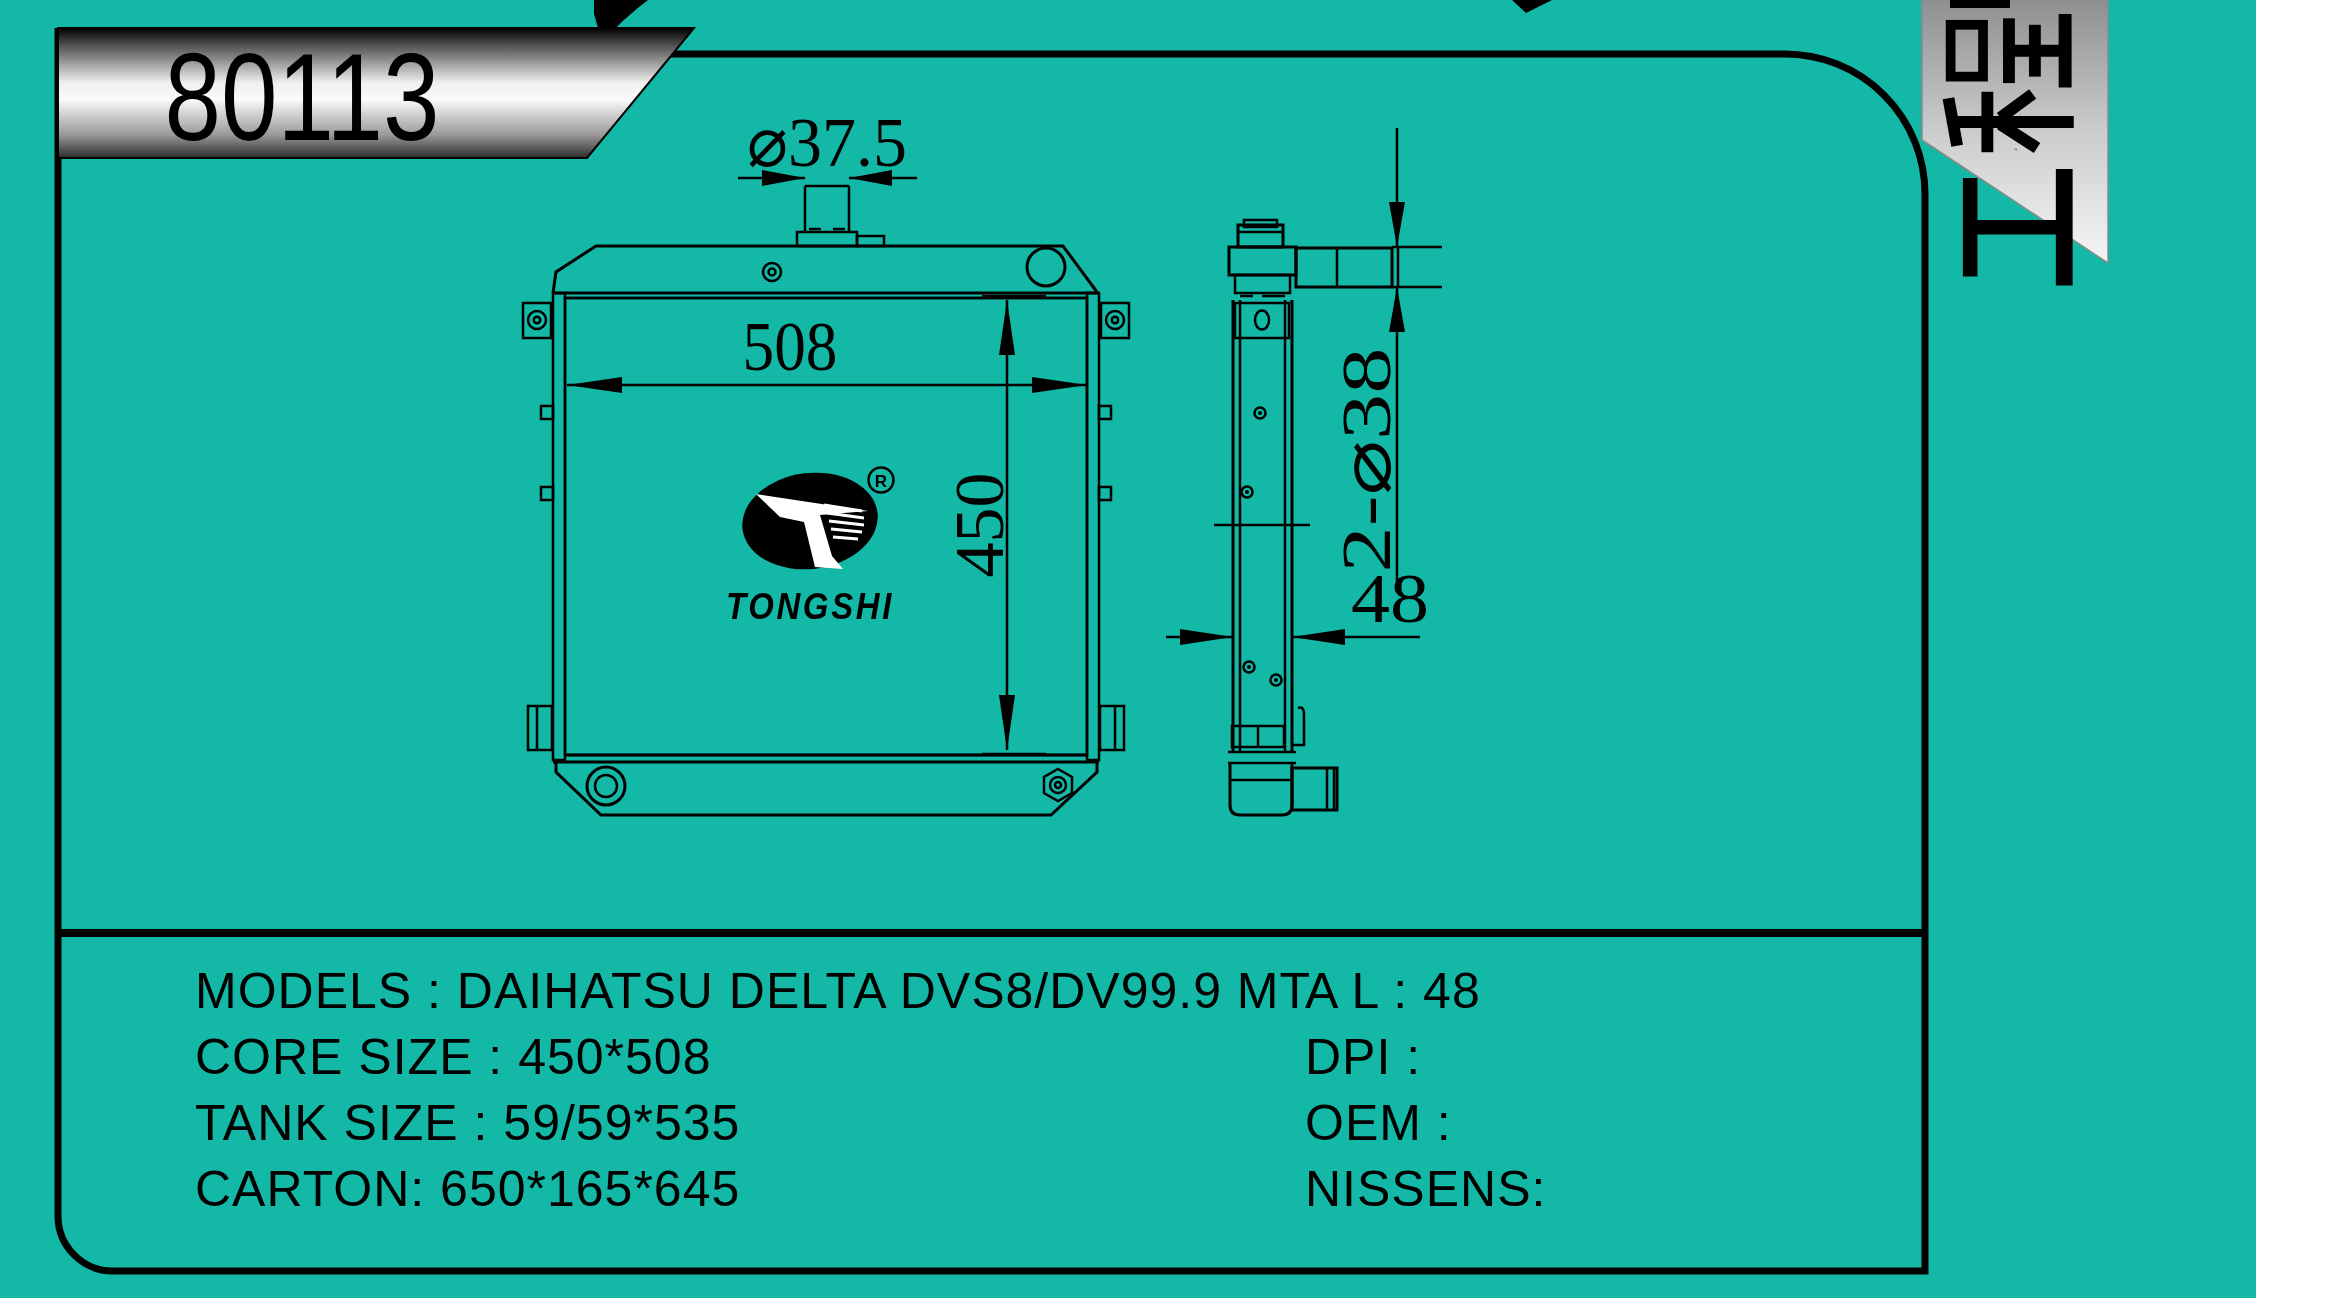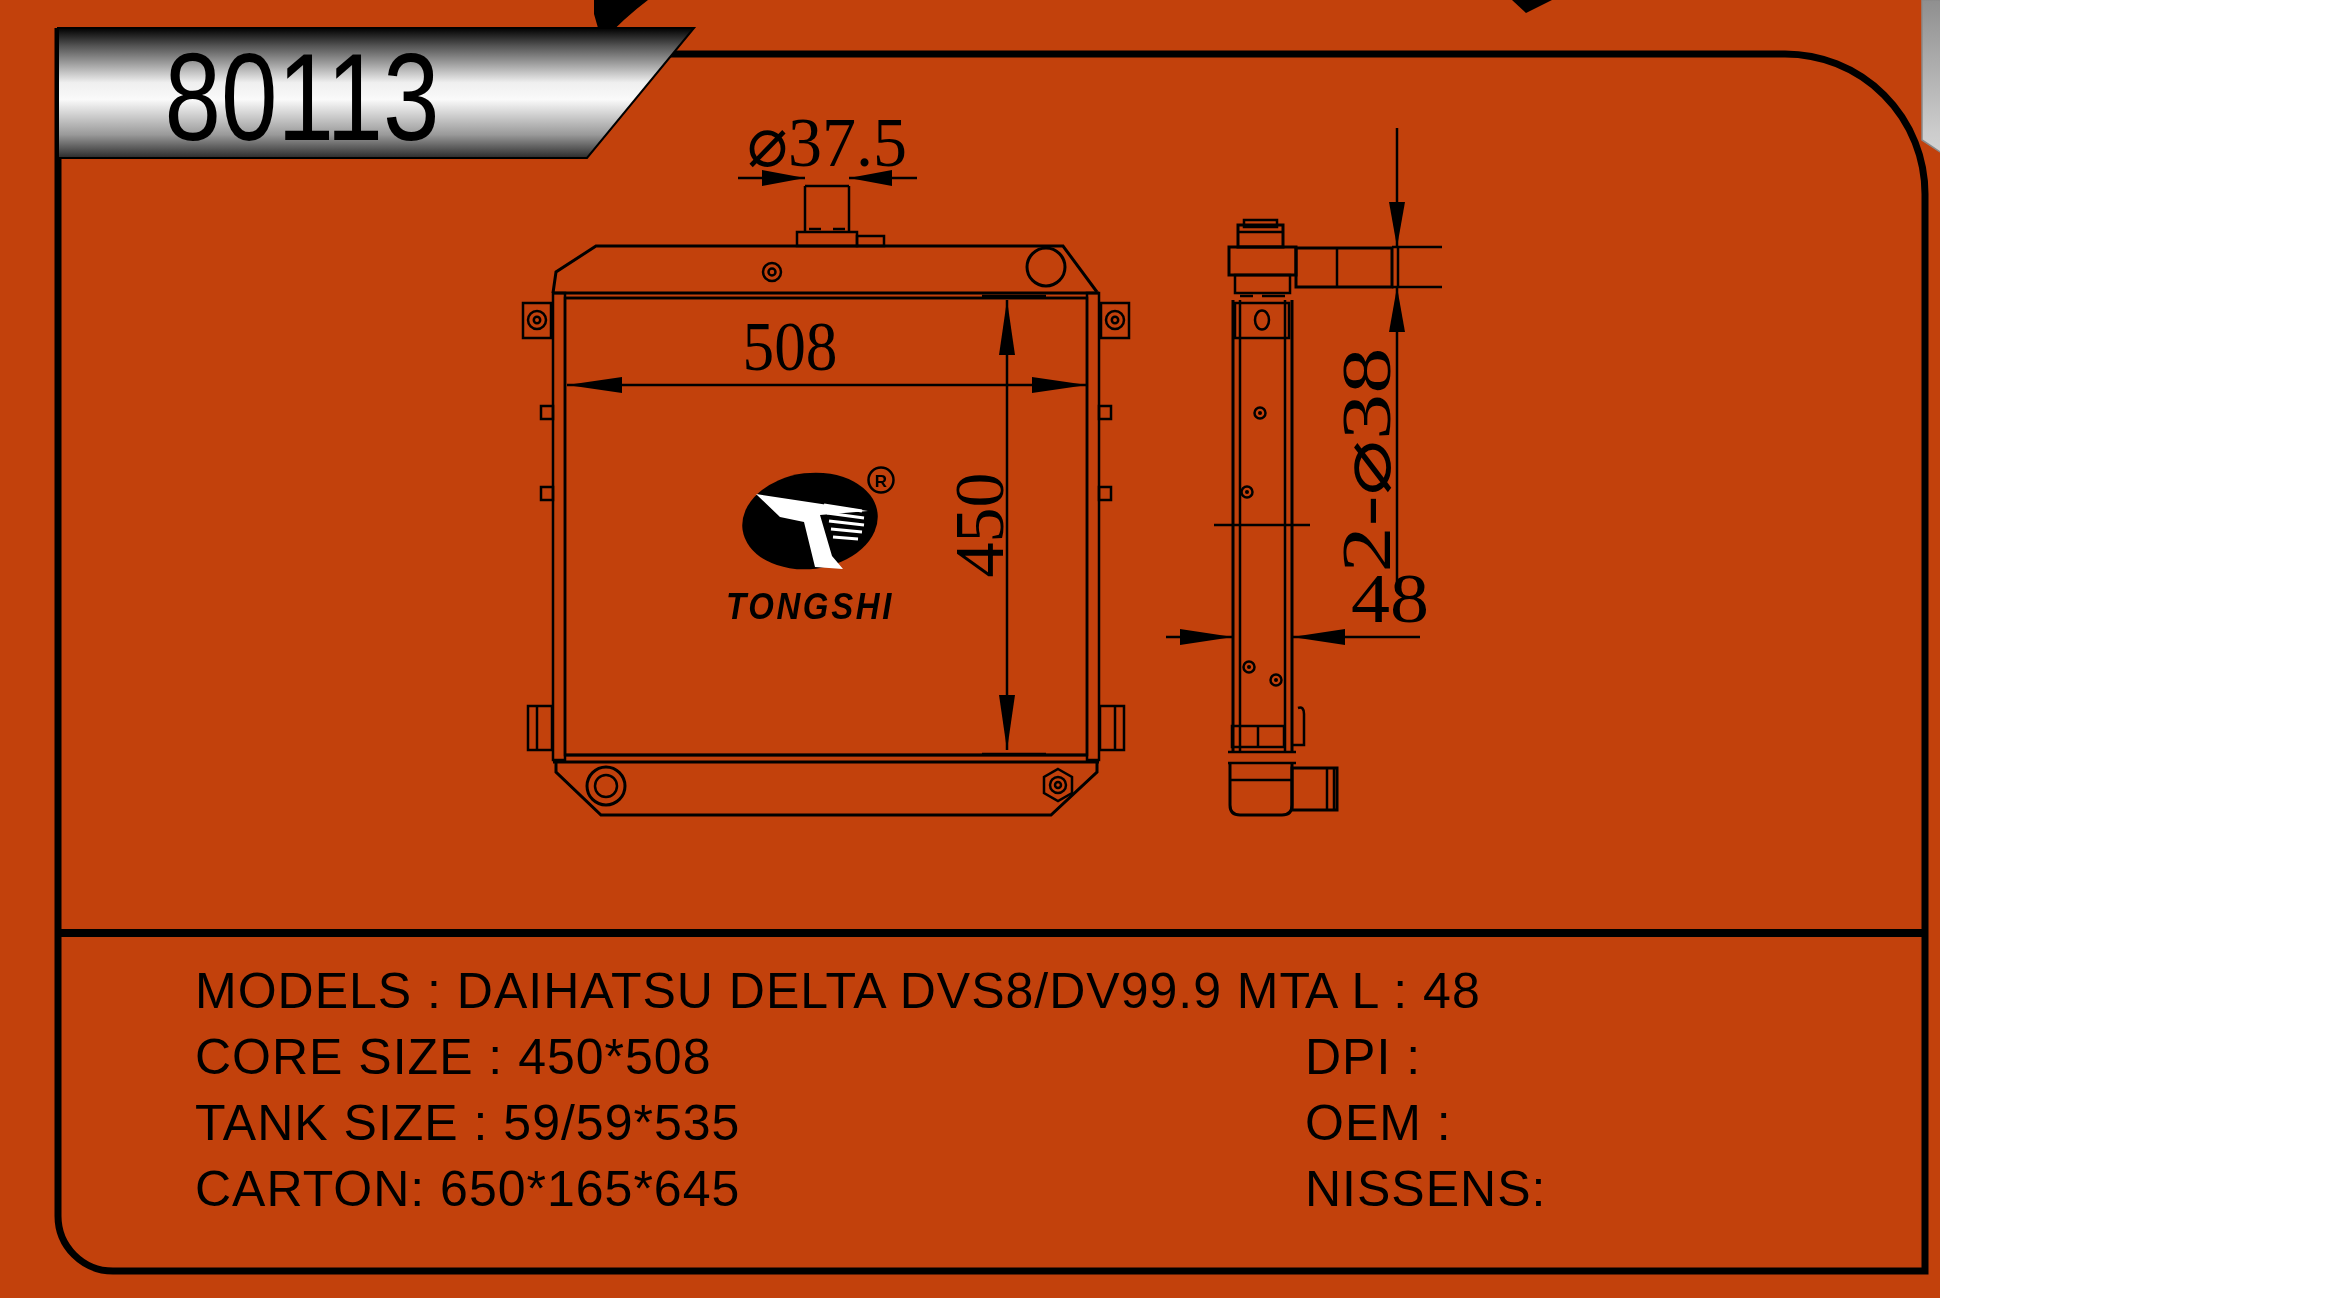--- a/index.html
+++ b/index.html
@@ -1,16 +1,16 @@
 <!DOCTYPE html>
 <html><head>
 <meta charset="utf-8">
 <style>
   html,body{margin:0;padding:0;background:#ffffff;}
-  #stage{position:relative;width:1940px;height:1298px;background:#c2410c;overflow:hidden;
+  #stage{position:relative;width:2256px;height:1298px;background:#14b8a6;overflow:hidden;
          font-family:"Liberation Sans","DejaVu Sans",sans-serif;}
   svg{position:absolute;left:0;top:0;}
   .ln{stroke:#000;fill:none;}
   .thin{stroke-width:2.5;}
   .med{stroke-width:3;}
   .dim{stroke:#000;stroke-width:2.5;fill:none;}
   .ah{fill:#000;stroke:none;}
   text{fill:#000;}
   .dimtxt{font-family:"Liberation Serif","DejaVu Serif",serif;font-size:70px;}
   .bignum{font-family:"Liberation Sans","DejaVu Sans",sans-serif;font-size:125px;}

